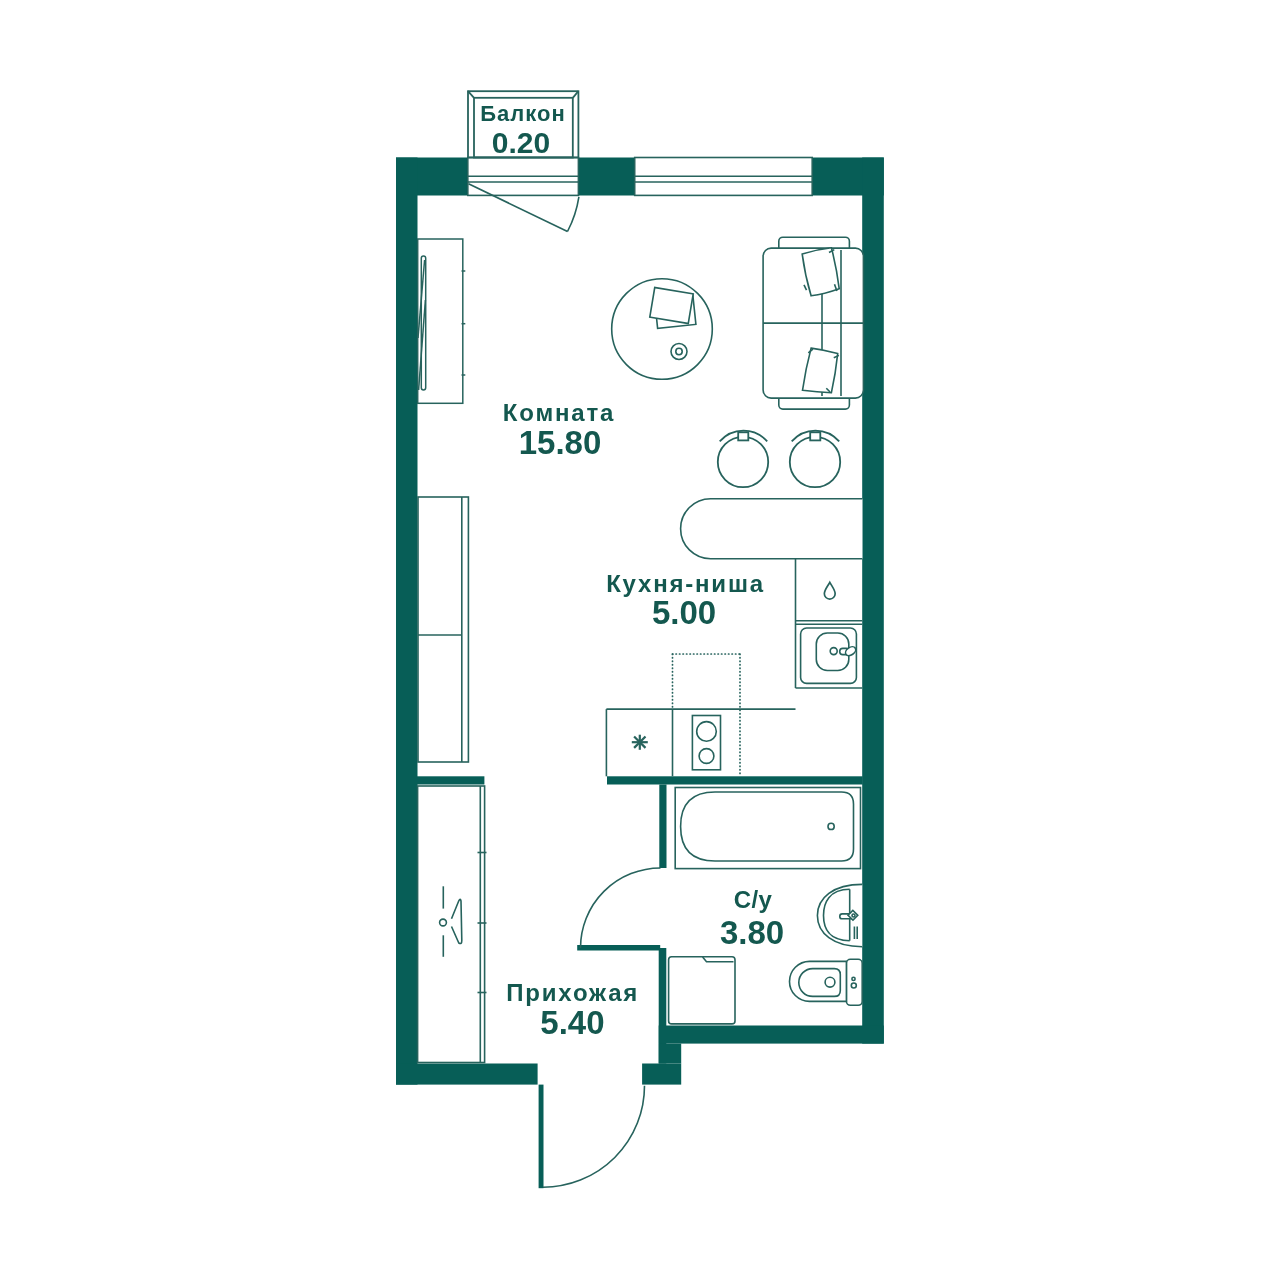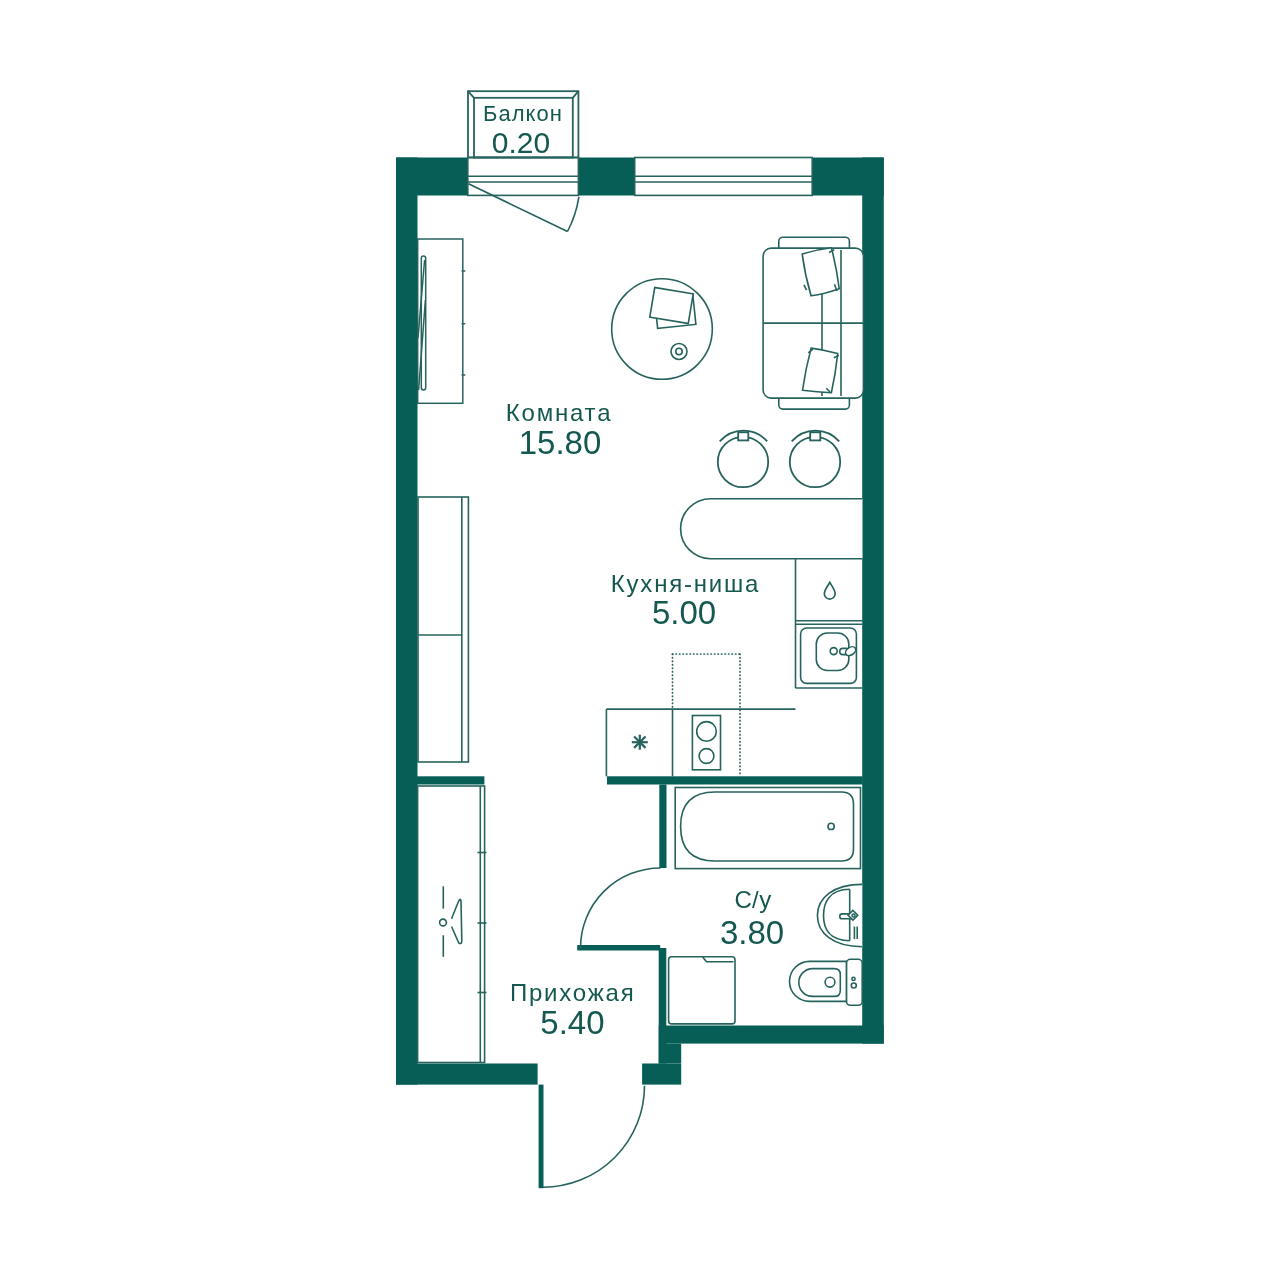--- a/index.html
+++ b/index.html
@@ -1,16 +1,16 @@
 <!DOCTYPE html>
 <html><head>
 <meta charset="utf-8">
 <style>
   html,body{margin:0;padding:0;background:#ffffff;}
-  #plan{position:absolute;left:0;top:0;width:1280px;height:1280px;}
+  #plan{position:absolute;left:0;top:0;width:1280px;height:1280px;font-weight:bold;}
   text{font-family:"Liberation Sans", sans-serif;fill:#14584f;}
   .rname{font-size:24px;letter-spacing:1.8px;}
   .rnum{font-size:33px;}
 </style>
 </head>
 <body>
 <div id="plan">
 <svg width="1280" height="1280" viewBox="0 0 1280 1280">
 
 <rect x="0" y="0" width="1280" height="1280" fill="#ffffff"></rect>

